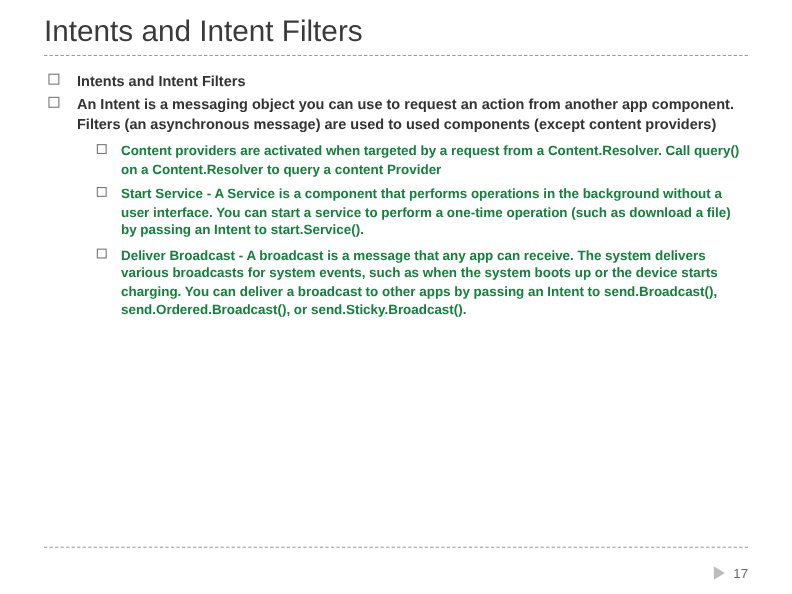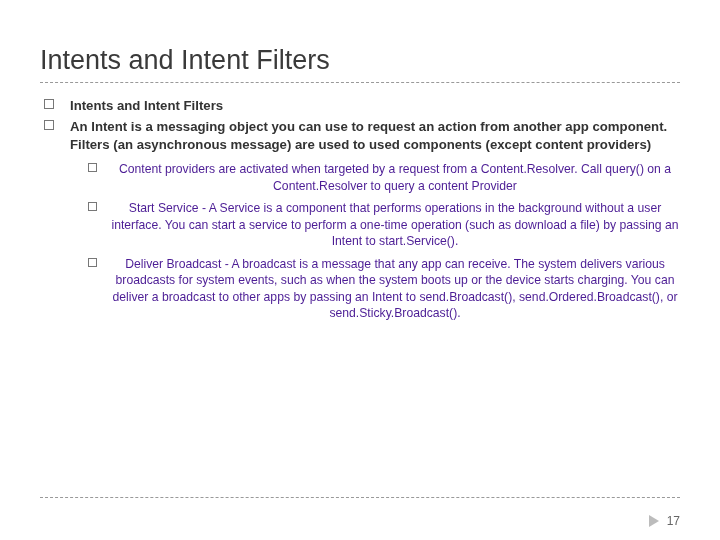--- a/index.html
+++ b/index.html
@@ -1,25 +1,25 @@
 <!DOCTYPE html>
 <html><head>
 <meta charset="utf-8">
 <style>
   html,body{margin:0;padding:0;background:#fff;}
   .slide{position:relative;width:720px;height:540px;box-sizing:border-box;
-    padding:45px 40px 36px 40px;font-family:Arial,Helvetica,sans-serif;color:#333;}
+    padding:13px 40px 36px 40px;font-family:Arial,Helvetica,sans-serif;color:#333;}
   .title{font-size:27px;color:#3a3a3a;margin:0 0 6px 0;font-weight:400;}
   .hr{border:none;border-top:1px dashed #999;margin:4px 0 14px 0;}
   .hr2{border:none;border-top:1px dashed #999;position:absolute;left:40px;right:40px;bottom:34px;}
   ul.outer{list-style:none;padding:0;margin:0 0 0 4px;}
   ul.outer>li{position:relative;padding-left:26px;margin:0 0 4px 0;font-size:13.2px;line-height:1.32;font-weight:700;}
   ul.outer>li::before{content:"";position:absolute;left:0;top:2px;width:10px;height:10px;border:1px solid #777;background:#fff;box-sizing:border-box;}
   ul.inner{list-style:none;padding:0;margin:8px 0 8px 18px;}
-  ul.inner>li{position:relative;padding-left:22px;margin:0 0 6px 0;font-size:12.2px;line-height:1.35;font-weight:400;color:#4c1d95;text-align:center;}
+  ul.inner>li{position:relative;padding-left:22px;margin:0 0 6px 0;font-size:12.2px;line-height:1.35;font-weight:700;color:#15803d;}
   ul.inner>li::before{content:"";position:absolute;left:0;top:2px;width:9px;height:9px;border:1px solid #777;background:#fff;box-sizing:border-box;}
   b{font-weight:700;}
   .pagewrap{position:absolute;right:40px;bottom:12px;display:flex;align-items:center;gap:8px;}
   .pagenum{font-size:12px;color:#666;}
   .barrow{width:0;height:0;border-top:6px solid transparent;border-bottom:6px solid transparent;border-left:10px solid #bcbcbc;}
 </style>
 </head>
 <body>
 
 <div class="slide">

